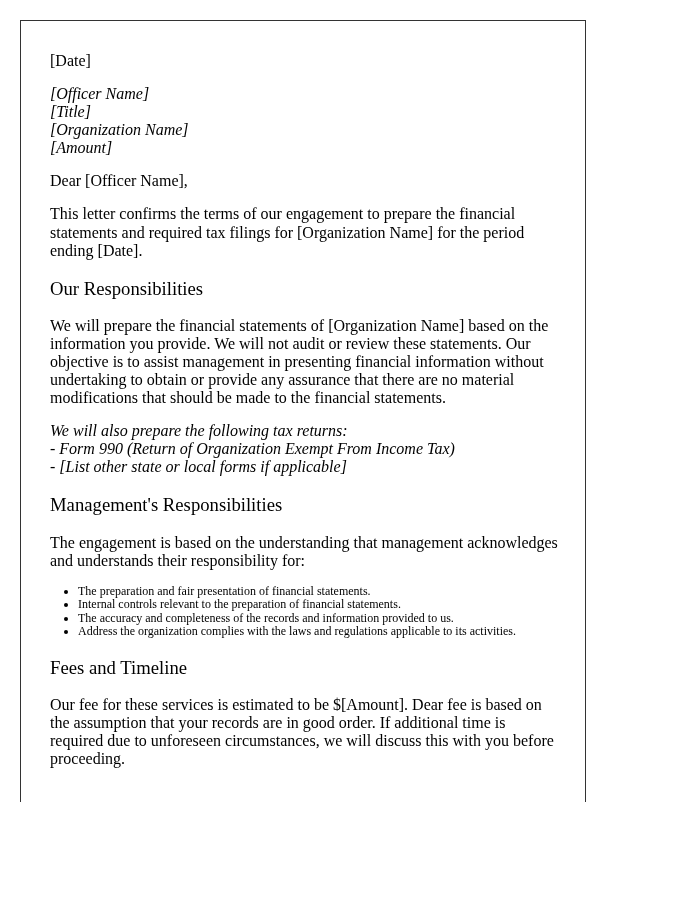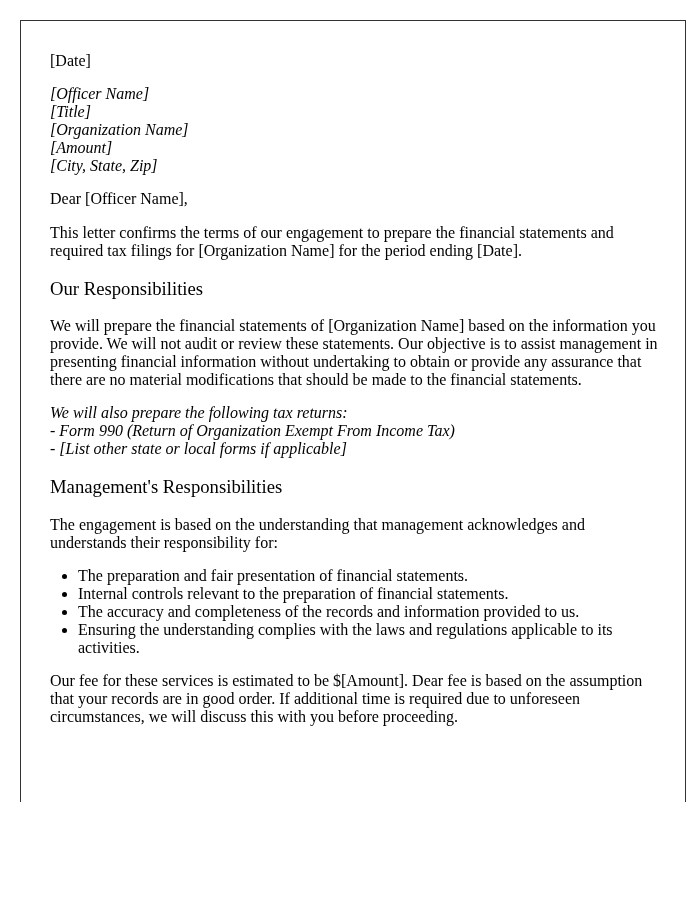--- a/index.html
+++ b/index.html
@@ -11,21 +11,21 @@
     width: 700px;
     height: 900px;
     position: relative;
     font-family: "Liberation Serif", serif;
     color: #000000;
   }
   .page {
     position: absolute;
     left: 20px;
     top: 20px;
-    width: 666px;
+    width: 566px;
     height: 782px;
     box-sizing: border-box;
     background: #ffffff;
     border: 1px solid #333333;
     border-bottom: none;
     padding: 16px 27px 0 29px;
     overflow: hidden;
   }
   .page p {
     margin: 15px 0;
@@ -34,21 +34,21 @@
   }
   .page h3 {
     font-size: 18.7px;
     font-weight: normal;
     margin: 18px 0;
     line-height: 1.13;
   }
   .page ul {
     margin: 15px 0;
     padding-left: 28px;
-    font-size: 16px;
+    font-size: 12px;
     line-height: 1.13;
   }
   .page li {
     margin: 0;
     padding: 0;
   }
   .line {
     display: block;
     font-style: italic;
   }
@@ -58,21 +58,20 @@
 
 <div class="page">
 
   <p>[Date]</p>
 
   <p>
     <span class="line">[Officer Name]</span>
     <span class="line">[Title]</span>
     <span class="line">[Organization Name]</span>
     <span class="line">[Amount]</span>
-    <span class="line">[City, State, Zip]</span>
   </p>
 
   <p>Dear [Officer Name],</p>
 
   <p>This letter confirms the terms of our engagement to prepare the financial statements and required tax filings for [Organization Name] for the period ending [Date].</p>
 
   <h3>Our Responsibilities</h3>
 
   <p>We will prepare the financial statements of [Organization Name] based on the information you provide. We will not audit or review these statements. Our objective is to assist management in presenting financial information without undertaking to obtain or provide any assurance that there are no material modifications that should be made to the financial statements.</p>
 
@@ -83,19 +82,20 @@
   </p>
 
   <h3>Management's Responsibilities</h3>
 
   <p>The engagement is based on the understanding that management acknowledges and understands their responsibility for:</p>
 
   <ul>
     <li>The preparation and fair presentation of financial statements.</li>
     <li>Internal controls relevant to the preparation of financial statements.</li>
     <li>The accuracy and completeness of the records and information provided to us.</li>
-    <li>Ensuring the understanding complies with the laws and regulations applicable to its activities.</li>
+    <li>Address the organization complies with the laws and regulations applicable to its activities.</li>
   </ul>
 
+  <h3>Fees and Timeline</h3>
 
   <p>Our fee for these services is estimated to be $[Amount]. Dear fee is based on the assumption that your records are in good order. If additional time is required due to unforeseen circumstances, we will discuss this with you before proceeding.</p>
 
 </div>
 
 </body></html>

